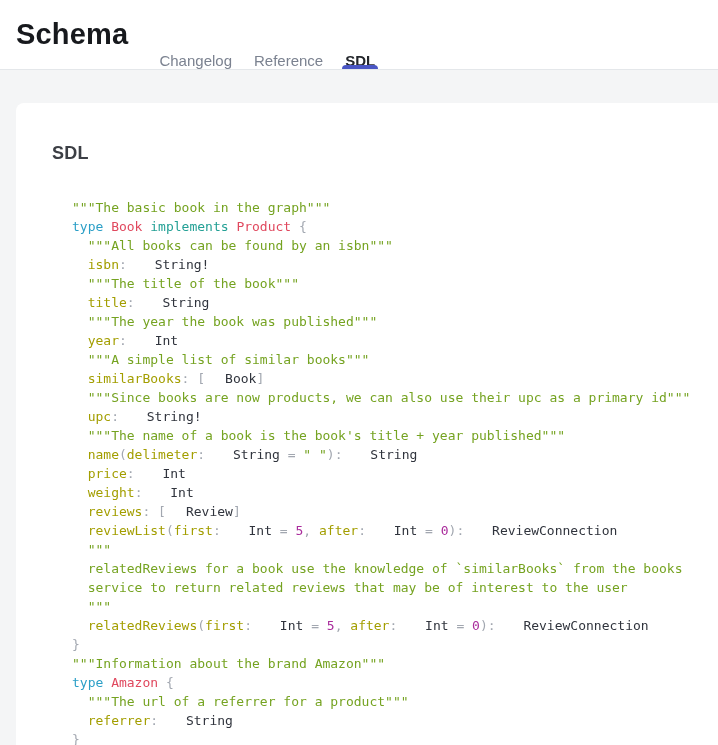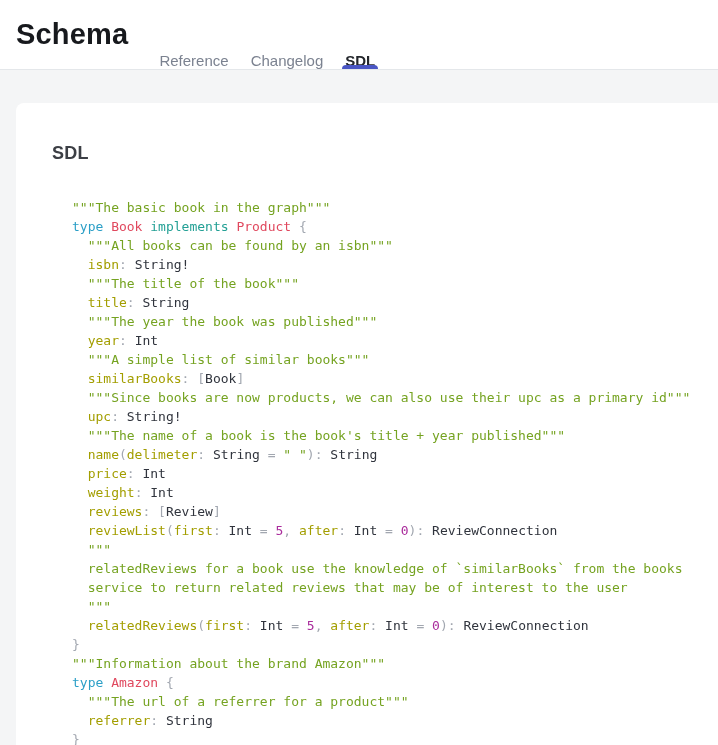--- a/index.html
+++ b/index.html
@@ -75,35 +75,35 @@
     font-size: 13px;
     line-height: 19px;
   }
   .code-line { white-space: pre; }
   .tok-doc  { color: var(--c-doc); }
   .tok-str  { color: var(--c-doc); }
   .tok-kw   { color: var(--c-kw); text-align: right; }
   .tok-impl { color: var(--c-impl); }
   .tok-cls  { color: var(--c-cls); }
   .tok-fld  { color: var(--c-fld); }
-  .tok-typ  { color: var(--c-typ); }
+  .tok-typ  { color: var(--c-typ); margin-left: 20px; }
   .tok-pun  { color: var(--c-pun); }
   .tok-num  { color: var(--c-num); }
 </style>
 </head>
 <body>
 
 <div class="header">
   <h1 class="page-title">Schema</h1>
   <nav class="tabs">
       <div class="tab">
-        <span>Reference</span>
+        <span>Changelog</span>
       </div>
       <div class="tab">
-        <span>Changelog</span>
+        <span>Reference</span>
       </div>
       <div class="tab active">
         <span>SDL</span>
         <span class="indicator"></span>
       </div>
     </nav>
 </div>
 
 <div class="main">
   <section class="card">

